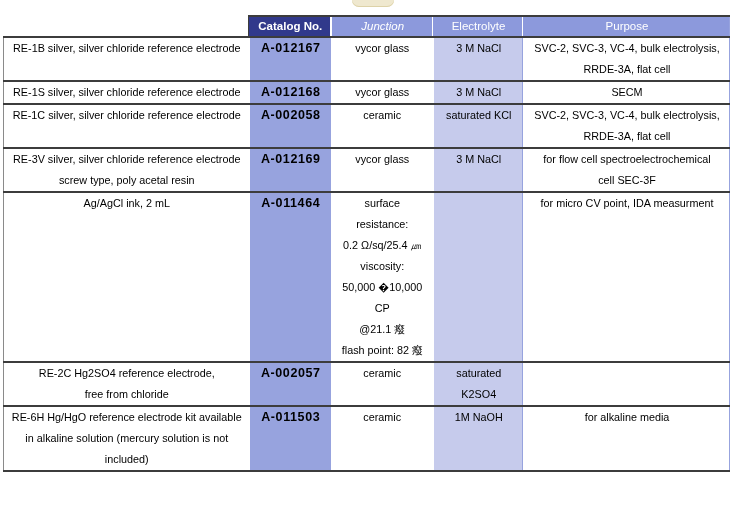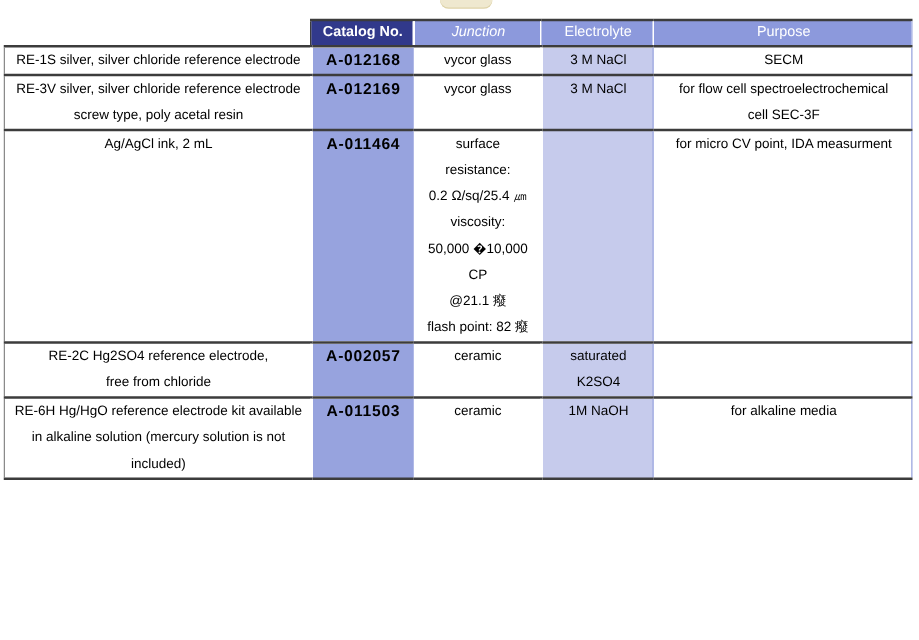--- a/index.html
+++ b/index.html
@@ -76,26 +76,42 @@
   <thead>
     <tr style="height:19px">
       <th class="h-blank"></th>
       <th class="h-catalog">Catalog No.</th>
       <th class="h-junction">Junction</th>
       <th class="h-electrolyte">Electrolyte</th>
       <th class="h-purpose">Purpose</th>
     </tr>
   </thead>
   <tbody>
+    <tr style="height:44px">
+      <td class="c-desc">RE-1B silver, silver chloride reference electrode</td>
+      <td class="c-catalog">A-012167</td>
+      <td class="c-junction">vycor glass</td>
+      <td class="c-electrolyte">3 M NaCl</td>
+      <td class="c-purpose">SVC-2, SVC-3, VC-4, bulk electrolysis,
+RRDE-3A, flat cell</td>
+    </tr>
     <tr style="height:21px">
       <td class="c-desc">RE-1S silver, silver chloride reference electrode</td>
       <td class="c-catalog">A-012168</td>
       <td class="c-junction">vycor glass</td>
       <td class="c-electrolyte">3 M NaCl</td>
       <td class="c-purpose">SECM</td>
+    </tr>
+    <tr style="height:43px">
+      <td class="c-desc">RE-1C silver, silver chloride reference electrode</td>
+      <td class="c-catalog">A-002058</td>
+      <td class="c-junction">ceramic</td>
+      <td class="c-electrolyte">saturated KCl</td>
+      <td class="c-purpose">SVC-2, SVC-3, VC-4, bulk electrolysis,
+RRDE-3A, flat cell</td>
     </tr>
     <tr style="height:43px">
       <td class="c-desc">RE-3V silver, silver chloride reference electrode
 screw type, poly acetal resin</td>
       <td class="c-catalog">A-012169</td>
       <td class="c-junction">vycor glass</td>
       <td class="c-electrolyte">3 M NaCl</td>
       <td class="c-purpose">for flow cell spectroelectrochemical
 cell SEC-3F</td>
     </tr>

